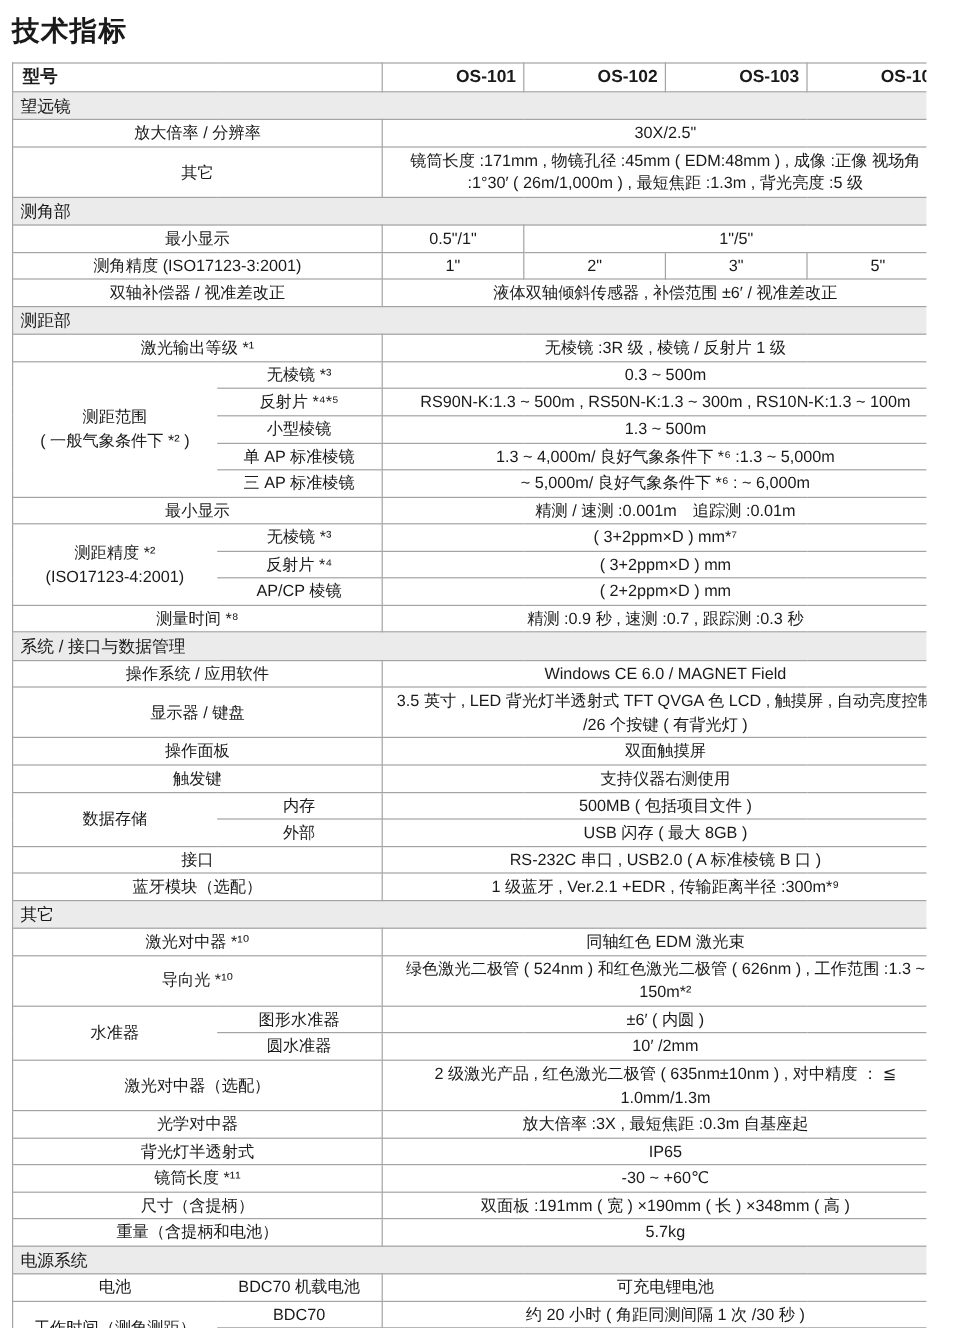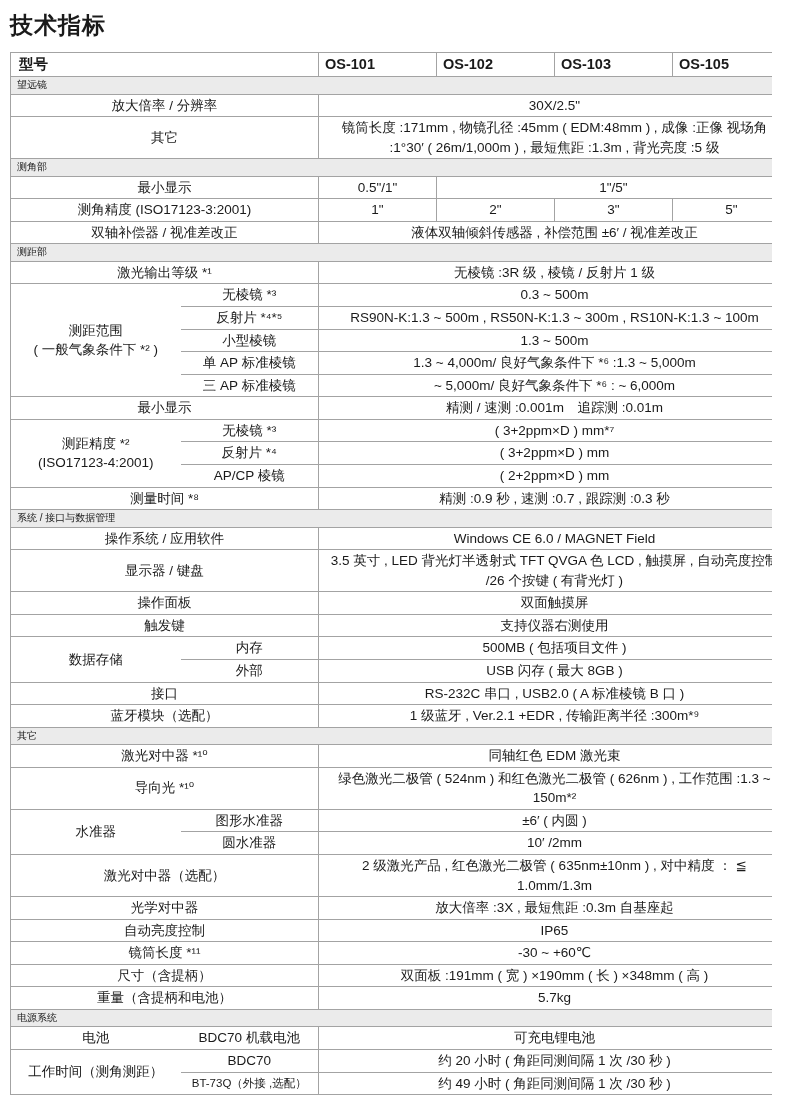--- a/index.html
+++ b/index.html
@@ -2,26 +2,26 @@
 <html><head>
 <meta charset="utf-8">
 <style>
   html,body{margin:0;padding:0;background:#ffffff;color:#1a1a1a;
     font-family:"Liberation Sans","DejaVu Sans",sans-serif;}
   .page{width:772px;height:1107px;box-sizing:border-box;padding:6px 10px 12px 10px;overflow:hidden;}
   .title{font-size:23px;font-weight:bold;margin:4px 0 11px 0;letter-spacing:1px;}
   table.spec{width:780px;border-collapse:collapse;table-layout:fixed;font-size:13.5px;line-height:1.45;}
   table.spec td, table.spec th{border:1px solid #a3a3a3;padding:1px 6px;vertical-align:middle;
     word-break:break-word;}
-  thead th{font-size:14.5px;font-weight:bold;text-align:left;padding:8px 4px;
+  thead th{font-size:14.5px;font-weight:bold;text-align:right;padding:8px 4px;
     border-top:2px solid #4c4c4c;border-bottom:2px solid #4c4c4c;border-left:1px solid #8c8c8c;
     border-right:1px solid #8c8c8c;background:#ffffff;}
   thead th.model-label{text-align:left;padding-left:8px;}
   td.section{background:#ebebeb;border-top:2px solid #8c8c8c;border-bottom:2px solid #8c8c8c;
-    text-align:left;padding:1px 8px;font-size:10px;}
+    text-align:left;padding:1px 8px;font-size:14px;}
   td.label{text-align:center;padding-left:8px;white-space:pre-line;}
   td.label.hasSub{border-right-style:hidden;}
   td.sublabel{text-align:center;padding-left:4px;}
   td.sublabel.small{font-size:11.5px;}
   td.value{text-align:center;}
 </style>
 </head>
 <body>
 
 <div class="page">
@@ -185,21 +185,21 @@
         </tr>
         <tr>
           <td class="label" colspan="2">激光对中器（选配）</td>
           <td class="value" colspan="4">2 级激光产品 , 红色激光二极管 ( 635nm±10nm ) , 对中精度 ： ≦ 1.0mm/1.3m</td>
         </tr>
         <tr>
           <td class="label" colspan="2">光学对中器</td>
           <td class="value" colspan="4">放大倍率 :3X , 最短焦距 :0.3m 自基座起</td>
         </tr>
         <tr>
-          <td class="label" colspan="2">自动亮度控制</td>
+          <td class="label" colspan="2">背光灯半透射式</td>
           <td class="value" colspan="4">IP65</td>
         </tr>
         <tr>
           <td class="label" colspan="2">镜筒长度 *¹¹</td>
           <td class="value" colspan="4">-30 ~ +60℃</td>
         </tr>
         <tr>
           <td class="label" colspan="2">尺寸（含提柄）</td>
           <td class="value" colspan="4">双面板 :191mm ( 宽 ) ×190mm ( 长 ) ×348mm ( 高 )</td>
         </tr>

